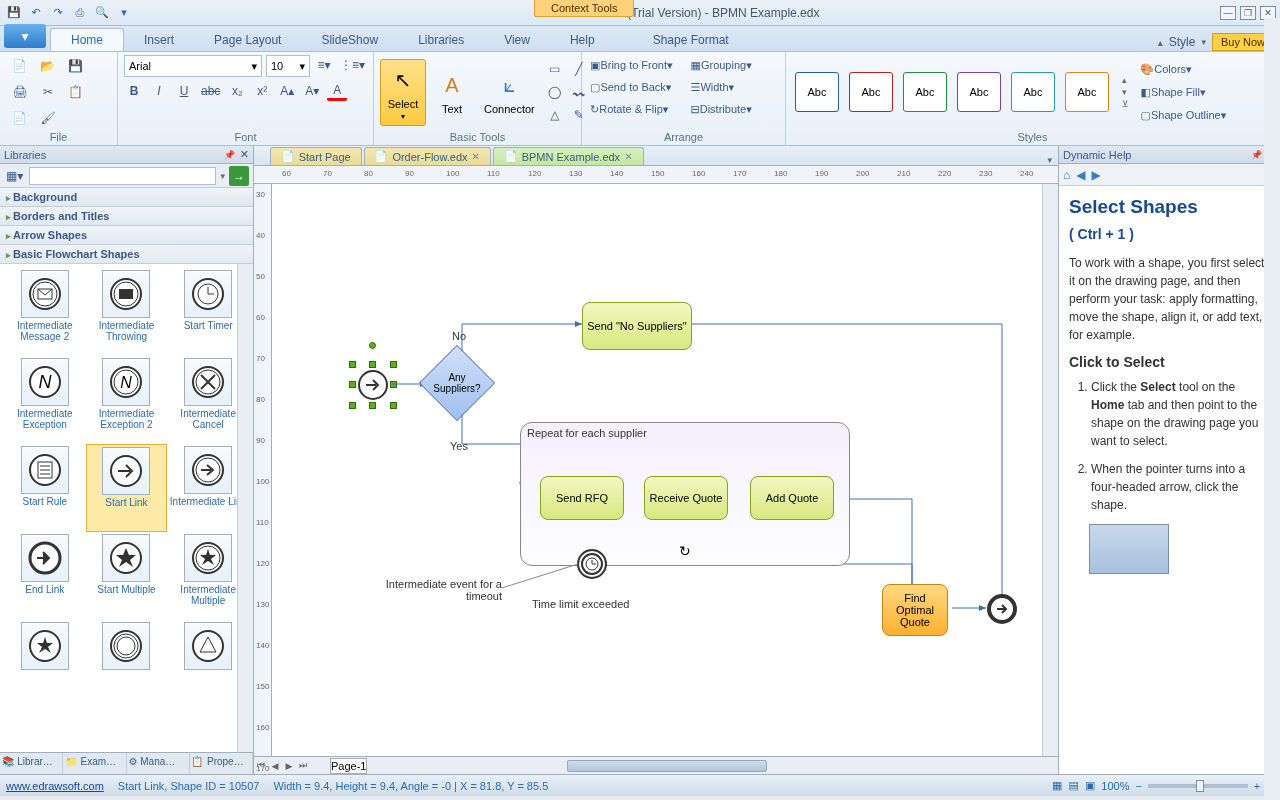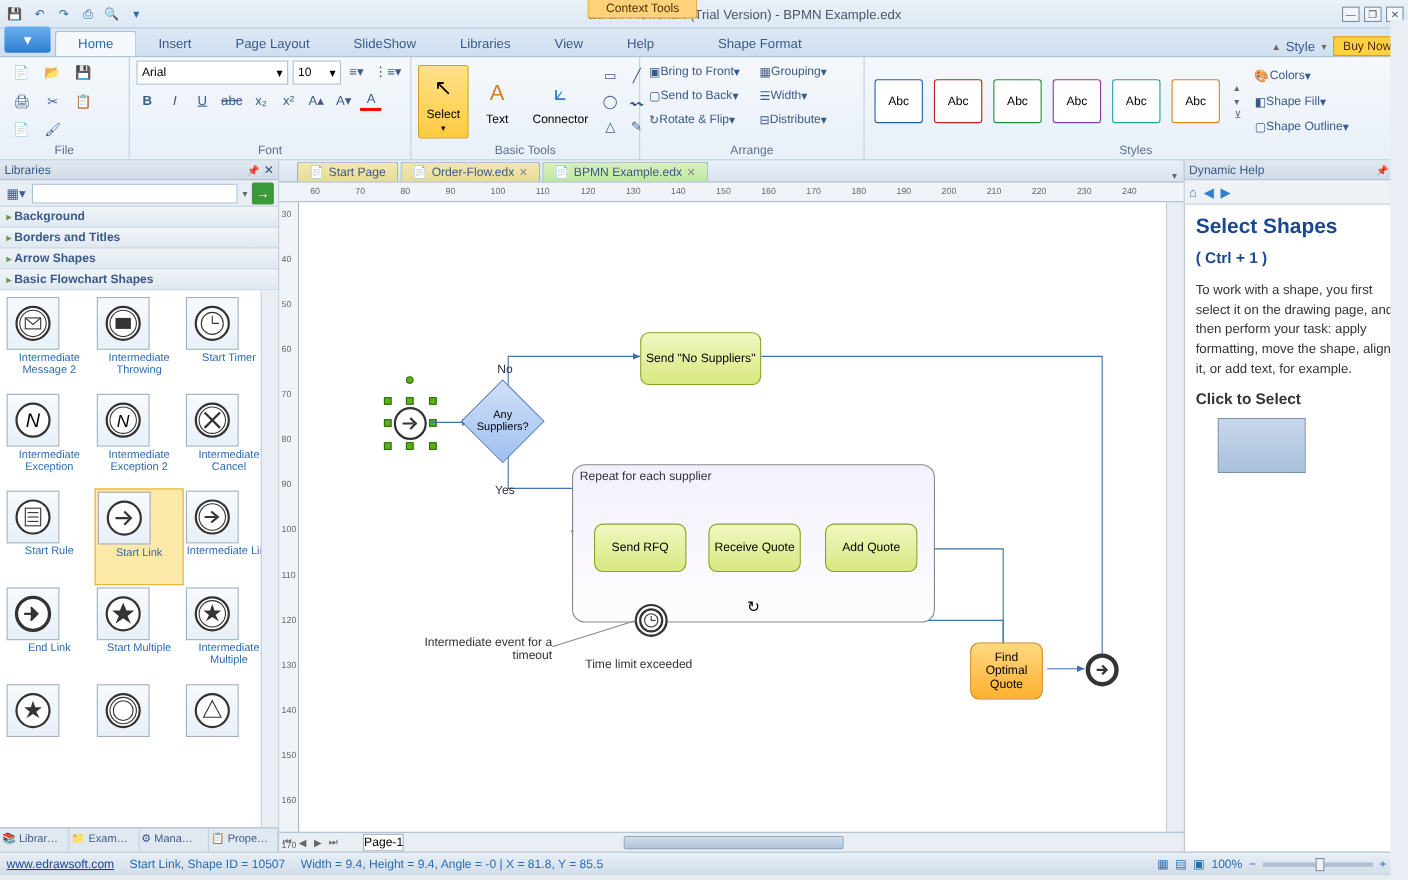--- a/index.html
+++ b/index.html
@@ -47,21 +47,21 @@
 
 .left-panel { width: 254px; border-right: 1px solid #a0b0c0; display: flex; flex-direction: column; background: #eef2f6; }
 .panel-header { height: 18px; background: linear-gradient(#e0e8f0,#d0dce8); padding: 0 4px; font-size: 11px; color: #3a5a8a; display: flex; align-items: center; border-bottom: 1px solid #a0b0c0; }
 .panel-header .x { margin-left: auto; cursor: pointer; }
 .lib-toolbar { height: 24px; display: flex; align-items: center; padding: 0 4px; gap: 4px; background: #e8eef4; border-bottom: 1px solid #c0d0e0; }
 .lib-search { flex: 1; border: 1px solid #a8c0d8; height: 18px; background: white; }
 .lib-categories { }
 .lib-cat { padding: 3px 6px; background: linear-gradient(#f0f4f8,#e0e8f0); border-bottom: 1px solid #c0d0e0; font-size: 11px; color: #3a5a8a; cursor: pointer; font-weight: bold; }
 .lib-cat::before { content: "▸ "; color: #6a9a4a; font-size: 9px; }
 .shapes-grid { flex: 1; overflow: hidden; background: white; display: grid; grid-template-columns: repeat(3,1fr); grid-auto-rows: 88px; padding: 4px; position: relative; }
-.shape-item { display: flex; flex-direction: column; gap: 2px; padding: 2px; cursor: pointer; }
+.shape-item { display: flex; flex-direction: column; align-items: center; gap: 2px; padding: 2px; cursor: pointer; }
 .shape-item.sel { background: #fde9a8; border: 1px solid #e8b030; }
 .shape-icon { width: 48px; height: 48px; border: 1px solid #a0b0c0; background: linear-gradient(#f8fafc,#e8f0f8); display: flex; align-items: center; justify-content: center; }
 .shape-label { font-size: 10px; color: #2b6cb0; text-align: center; line-height: 1.1; }
 .shapes-scroll { position: absolute; right: 0; top: 0; bottom: 0; width: 16px; background: #e8eef4; border-left: 1px solid #c0d0e0; }
 .bottom-tabs { height: 22px; display: flex; background: #e0e8f0; border-top: 1px solid #a0b0c0; }
 .bt { flex: 1; font-size: 10px; padding: 3px 2px; color: #3a5a8a; border-right: 1px solid #c0d0e0; cursor: pointer; white-space: nowrap; overflow: hidden; }
 
 
 .canvas-area { flex: 1; display: flex; flex-direction: column; background: #d8e4f0; }
 .doc-tabs { height: 20px; background: linear-gradient(#e8f0f8,#d8e4f0); display: flex; align-items: end; padding-left: 16px; border-bottom: 1px solid #a0b0c0; }
@@ -89,21 +89,21 @@
 .bpmn-gateway-text { position: absolute; inset: 0; display: flex; align-items: center; justify-content: center; font-size: 10px; text-align: center; }
 .bpmn-event { position: absolute; width: 30px; height: 30px; border: 2px solid #333; border-radius: 50%; background: white; display: flex; align-items: center; justify-content: center; }
 .bpmn-event.double { box-shadow: inset 0 0 0 2px white, inset 0 0 0 4px #333; }
 .bpmn-event.thick { border-width: 4px; }
 .bpmn-group { position: absolute; border: 1px solid #888; border-radius: 12px; background: linear-gradient(#f4f0ff,#fdfdfd); }
 .sel-handles { position: absolute; }
 .handle { position: absolute; width: 7px; height: 7px; background: #5ab020; border: 1px solid #2a7000; }
 .label-text { position: absolute; font-size: 11px; color: #333; }
 
 
-.right-panel { width: 204px; border-left: 1px solid #a0b0c0; display: flex; flex-direction: column; background: white; }
+.right-panel { width: 222px; border-left: 1px solid #a0b0c0; display: flex; flex-direction: column; background: white; }
 .help-toolbar { height: 22px; background: #eef2f6; border-bottom: 1px solid #c0d0e0; display: flex; align-items: center; padding: 0 4px; gap: 6px; }
 .help-content { flex: 1; padding: 10px 10px; overflow: hidden; font-family: Georgia, serif; color: #333; position: relative; }
 .help-content h1 { color: #1a4890; font-size: 19px; font-weight: bold; margin-bottom: 8px; }
 .help-content .shortcut { color: #1a4890; font-size: 14px; font-weight: bold; margin-bottom: 12px; }
 .help-content p { font-size: 12px; line-height: 1.5; margin-bottom: 10px; }
 .help-content h2 { color: #333; font-size: 14px; font-weight: bold; margin: 10px 0 8px 0; }
 .help-content ol { padding-left: 22px; font-size: 12px; line-height: 1.5; }
 .help-content ol li { margin-bottom: 10px; }
 .help-scroll { position: absolute; right: 0; top: 18px; bottom: 0; width: 16px; background: #e8eef4; }
 .help-preview { width: 80px; height: 50px; background: linear-gradient(#c8d8ec,#a8c0dc); border: 1px solid #7a90a8; margin: 10px 0 0 20px; }
@@ -596,20 +596,24 @@
     <div class="help-toolbar">
       <span style="color:#3080d0">⌂</span>
       <span style="color:#3080d0">◀</span>
       <span style="color:#3080d0">▶</span>
     </div>
     <div class="help-content">
       <h1>Select Shapes</h1>
       <div class="shortcut">( Ctrl + 1 )</div>
       <p>To work with a shape, you first select it on the drawing page, and then perform your task: apply formatting, move the shape, align it, or add text, for example.</p>
       <h2>Click to Select</h2>
+      <ol>
+        <li><span>Click the </span><b>Select</b><span> tool on the </span><b>Home</b><span> tab and then point to the shape on the drawing page you want to select.</span></li>
+        <li>When the pointer turns into a four-headed arrow, click the shape.</li>
+      </ol>
       <div class="help-preview"></div>
     </div>
     <div class="help-scroll"></div>
   </div>
 </div>
 
 <div class="statusbar">
   <a>www.edrawsoft.com</a>
   <span>Start Link, Shape ID = 10507</span>
   <span>Width = 9.4, Height = 9.4, Angle = -0 | X = 81.8, Y = 85.5</span>

